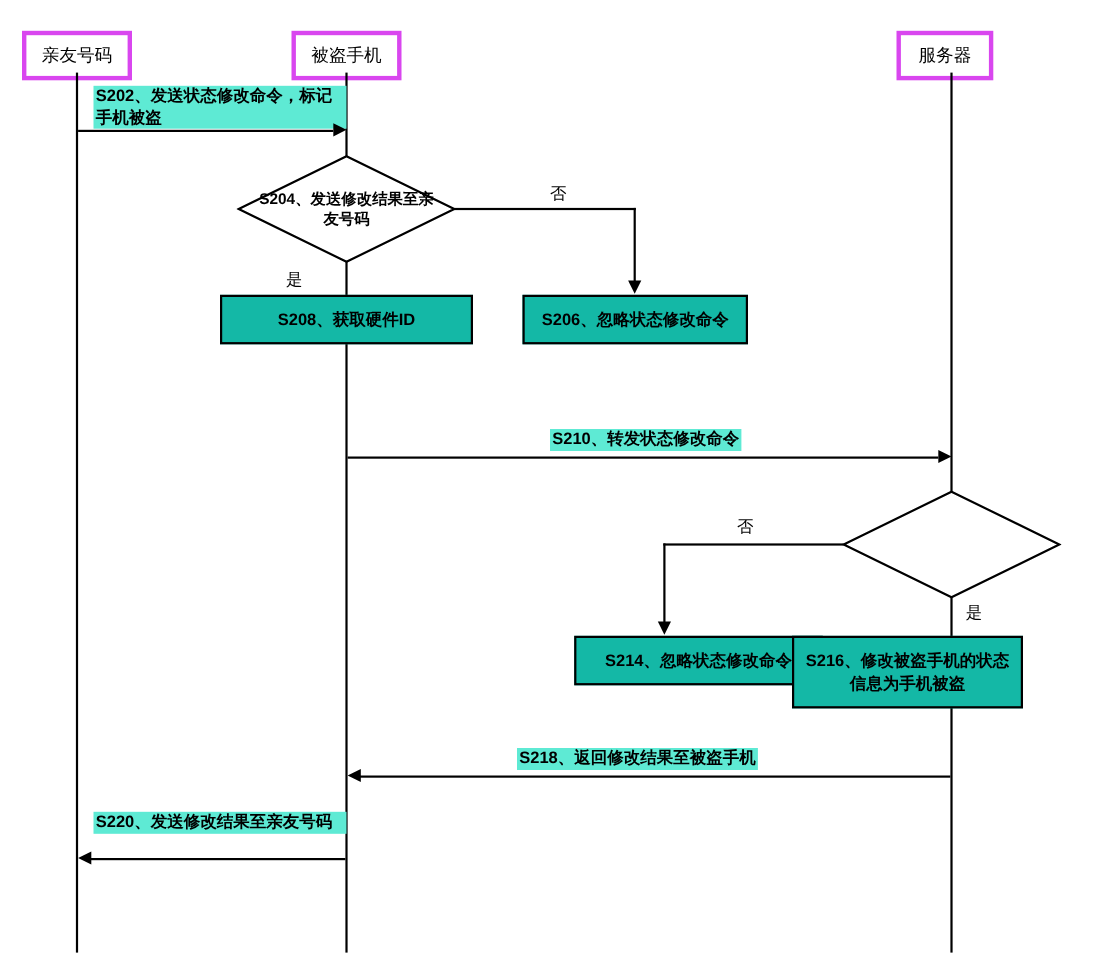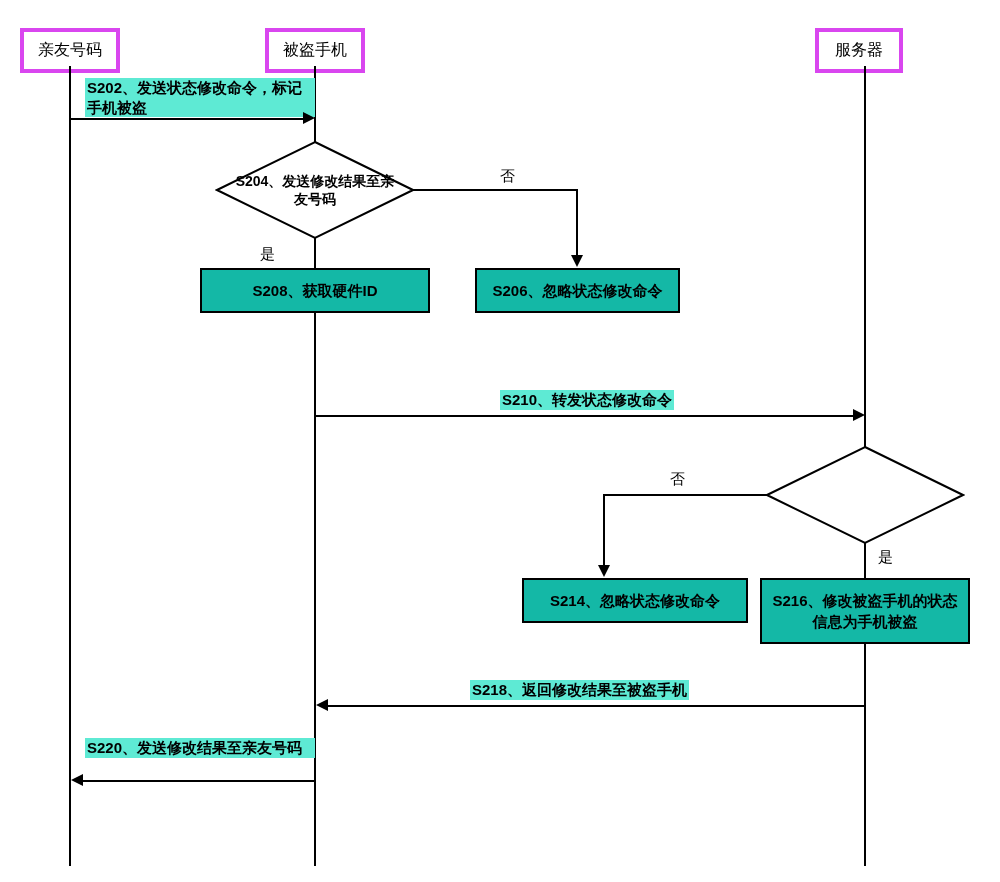--- a/index.html
+++ b/index.html
@@ -146,21 +146,21 @@
 <div class="arrow-line" style="left:603px; top:494px; width:164px; height:2px;"></div>
 <div class="arrow-line" style="left:603px; top:494px; width:2px; height:73px;"></div>
 <div class="arrow-head arrow-down" style="left:598px; top:565px;"></div>
 
 <div class="branch-label" style="left:878px; top:548px;">是</div>
 
 <div class="process-box" style="left:502px; top:578px; width:226px;margin-left:20px;">
   <span>S214、忽略状态修改命令</span>
 </div>
 
-<div class="process-box" style="left:760px; top:578px; width:210px;">
+<div class="process-box" style="left:720px; top:578px; width:210px;">
   <span>S216、修改被盗手机的状态信息为手机被盗</span>
 </div>
 
 <div class="label" style="left:470px; top:680px;">S218、返回修改结果至被盗手机</div>
 <div class="arrow-line" style="left:327px; top:705px; width:537px; height:2px;"></div>
 <div class="arrow-head arrow-left" style="left:316px; top:699px;"></div>
 
 <div class="label" style="left:85px; top:738px; width:230px;">S220、发送修改结果至亲友号码</div>
 <div class="arrow-line" style="left:82px; top:780px; width:232px; height:2px;"></div>
 <div class="arrow-head arrow-left" style="left:71px; top:774px;"></div>

